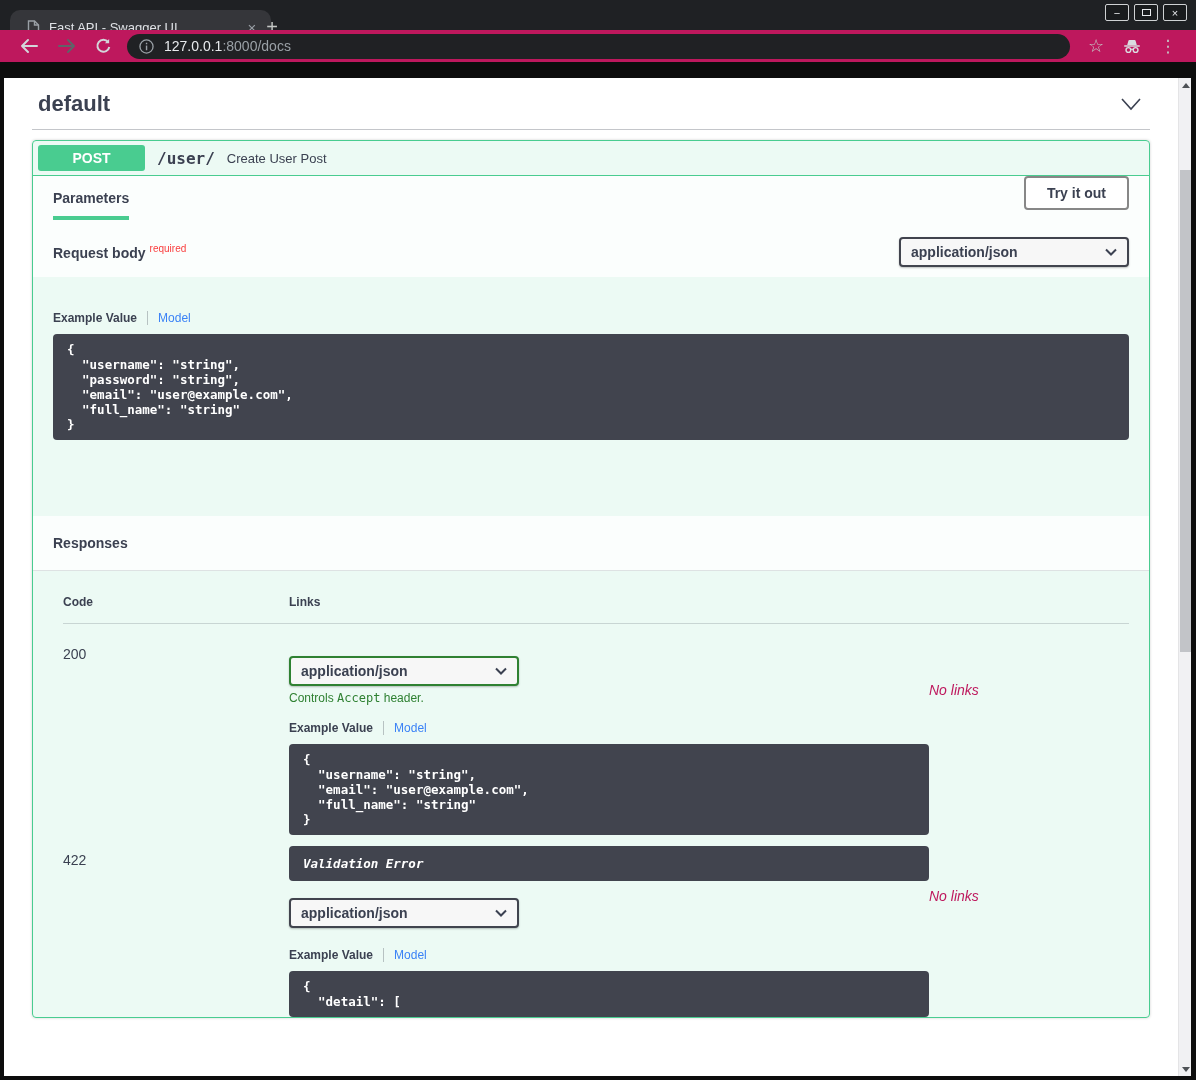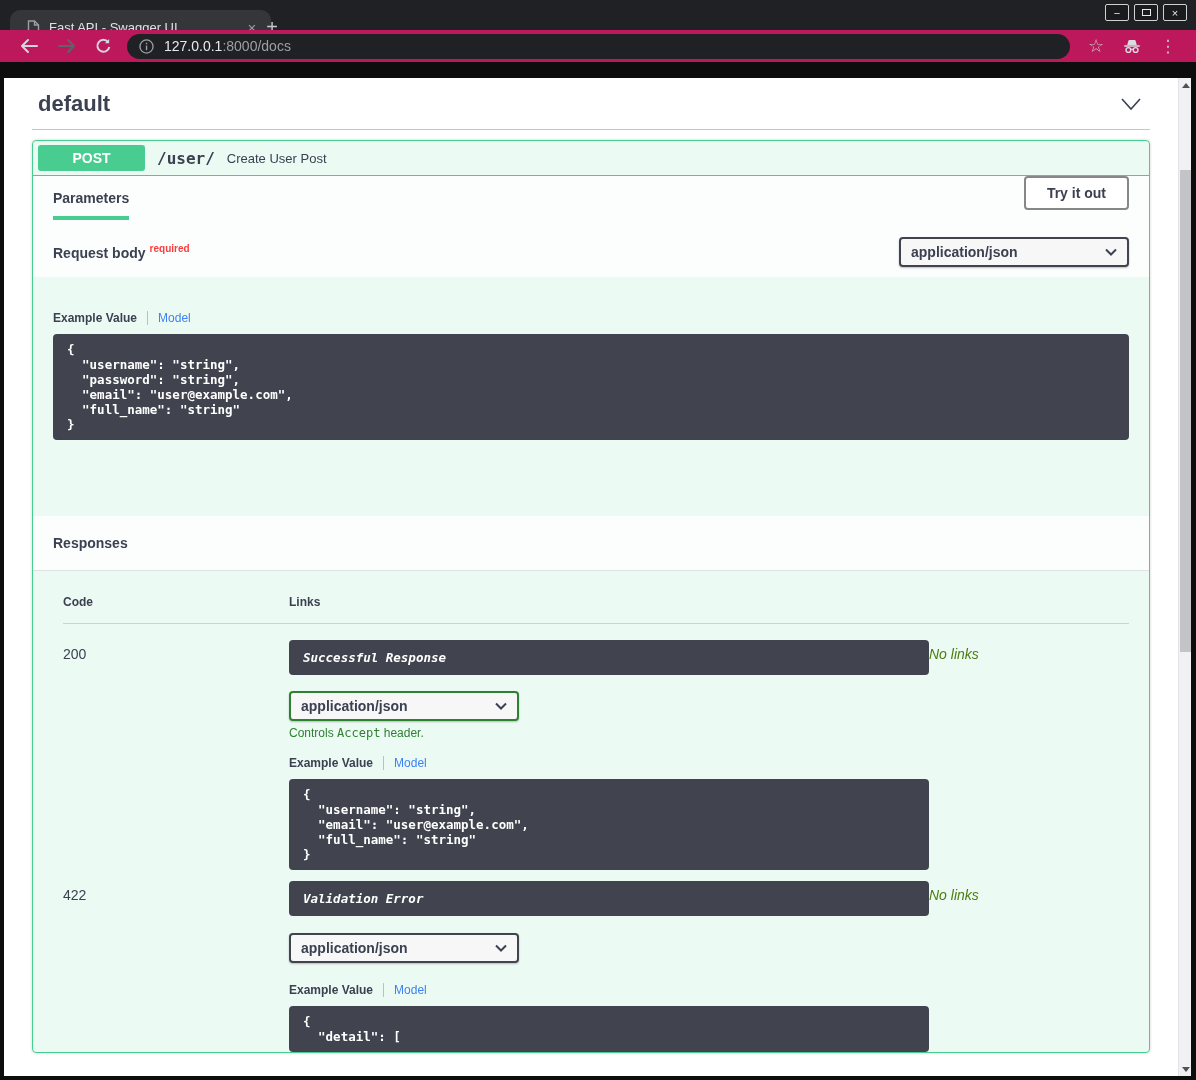--- a/index.html
+++ b/index.html
@@ -59,21 +59,21 @@
   .section-header { height:51px; background:rgba(255,255,255,.8); display:flex; align-items:flex-start;
                     justify-content:space-between; padding:0 20px; }
   .params-tab { font-size:14px; font-weight:700; color:#3b4151; border-bottom:4px solid #49cc90; padding:14px 0 10px 0; }
   .tryout-btn { background:#fff; border:2px solid #878787; border-radius:4px; color:#3b4151;
                 font-size:14px; font-weight:700; padding:7px 21px; }
   .no-params { height:50px; display:flex; align-items:center; padding:0 20px; font-size:14px; color:#3b4151; }
 
   .reqbody-header { height:50px; background:rgba(255,255,255,.8); display:flex; align-items:center;
                     justify-content:space-between; padding:0 20px; }
   .reqbody-label { font-size:14px; font-weight:700; color:#3b4151; }
-  .required-sup { color:#f93e3e; font-size:10px; font-weight:700; vertical-align:super; margin-left:4px; }
+  .required-sup { color:#f93e3e; font-size:10px; font-weight:400; vertical-align:super; margin-left:4px; }
 
   .select-box { background:#f7f7f7; border:2px solid #41444e; border-radius:4px; height:30px; width:230px;
                 display:flex; align-items:center; justify-content:space-between; padding:0 10px;
                 font-size:14px; font-weight:700; color:#3b4151; box-shadow:0 1px 2px rgba(0,0,0,.25); }
   .select-box.green { border-color:#2f8132; }
 
   .model-example { padding:34px 20px 0 20px; }
   .tabs-row { display:flex; align-items:flex-start; height:15px; }
   .tab-example { font-size:12px; font-weight:700; color:#3b4151; }
   .tab-sep { width:1px; height:14px; background:rgba(59,65,81,.3); margin:0 10px; }
@@ -87,21 +87,21 @@
                       padding:0 20px; border-bottom:1px solid rgba(59,65,81,.15); }
   .responses-title { font-size:14px; font-weight:700; color:#3b4151; }
 
   .responses-inner { padding:24px 20px 0 30px; }
   .resp-grid { display:grid; grid-template-columns:226px 640px 1fr; }
   .resp-head { border-bottom:1px solid rgba(59,65,81,.2); padding-bottom:14px; }
   .col-head { font-size:12px; font-weight:700; color:#3b4151; }
   .resp-row { margin-top:16px; align-items:start; }
   .resp-row.second { margin-top:11px; }
   .resp-code { font-size:14px; color:#3b4151; padding-top:6px; }
-  .resp-links { font-size:14px; font-style:italic; color:#4d7c0f; padding-top:6px; }
+  .resp-links { font-size:14px; font-style:italic; color:#be185d; padding-top:6px;margin-top:36px; }
   .desc-bar { background:#41444e; border-radius:4px; padding:10px 14px; color:#fff;
               font-family:"DejaVu Sans Mono", monospace; font-style:italic; font-weight:700; font-size:12.5px; }
   .resp-select-wrap { margin-top:16px; }
   .controls-note { margin-top:5px; font-size:12px; color:#2f8132; }
   .controls-note .mono { font-family:"DejaVu Sans Mono", monospace; }
   .resp-tabs { margin-top:16px; }
   .resp-tabs-late { margin-top:20px; }
   .chev-svg { flex:none; }
 </style>
 </head>
@@ -213,21 +213,20 @@
 
         <div class="responses-inner">
           <div class="resp-grid resp-head">
             <span class="col-head">Code</span>
             <span class="col-head">Links</span>
           </div>
 
           <div class="resp-grid resp-row">
             <span class="resp-code">200</span>
             <div>
-              <div class="desc-bar">Successful Response</div>
               <div class="resp-select-wrap">
                 <div class="select-box green">
                   <span>application/json</span>
                   <svg width="12" height="8" viewBox="0 0 12 8">
                       <path d="M1 1.5 L6 6.5 L11 1.5" fill="none" stroke="#3b4151" stroke-width="2"></path>
                     </svg>
                 </div>
                 <div class="controls-note"><span>Controls </span><span class="mono">Accept</span><span> header.</span></div>
               </div>
               <div class="tabs-row resp-tabs">

